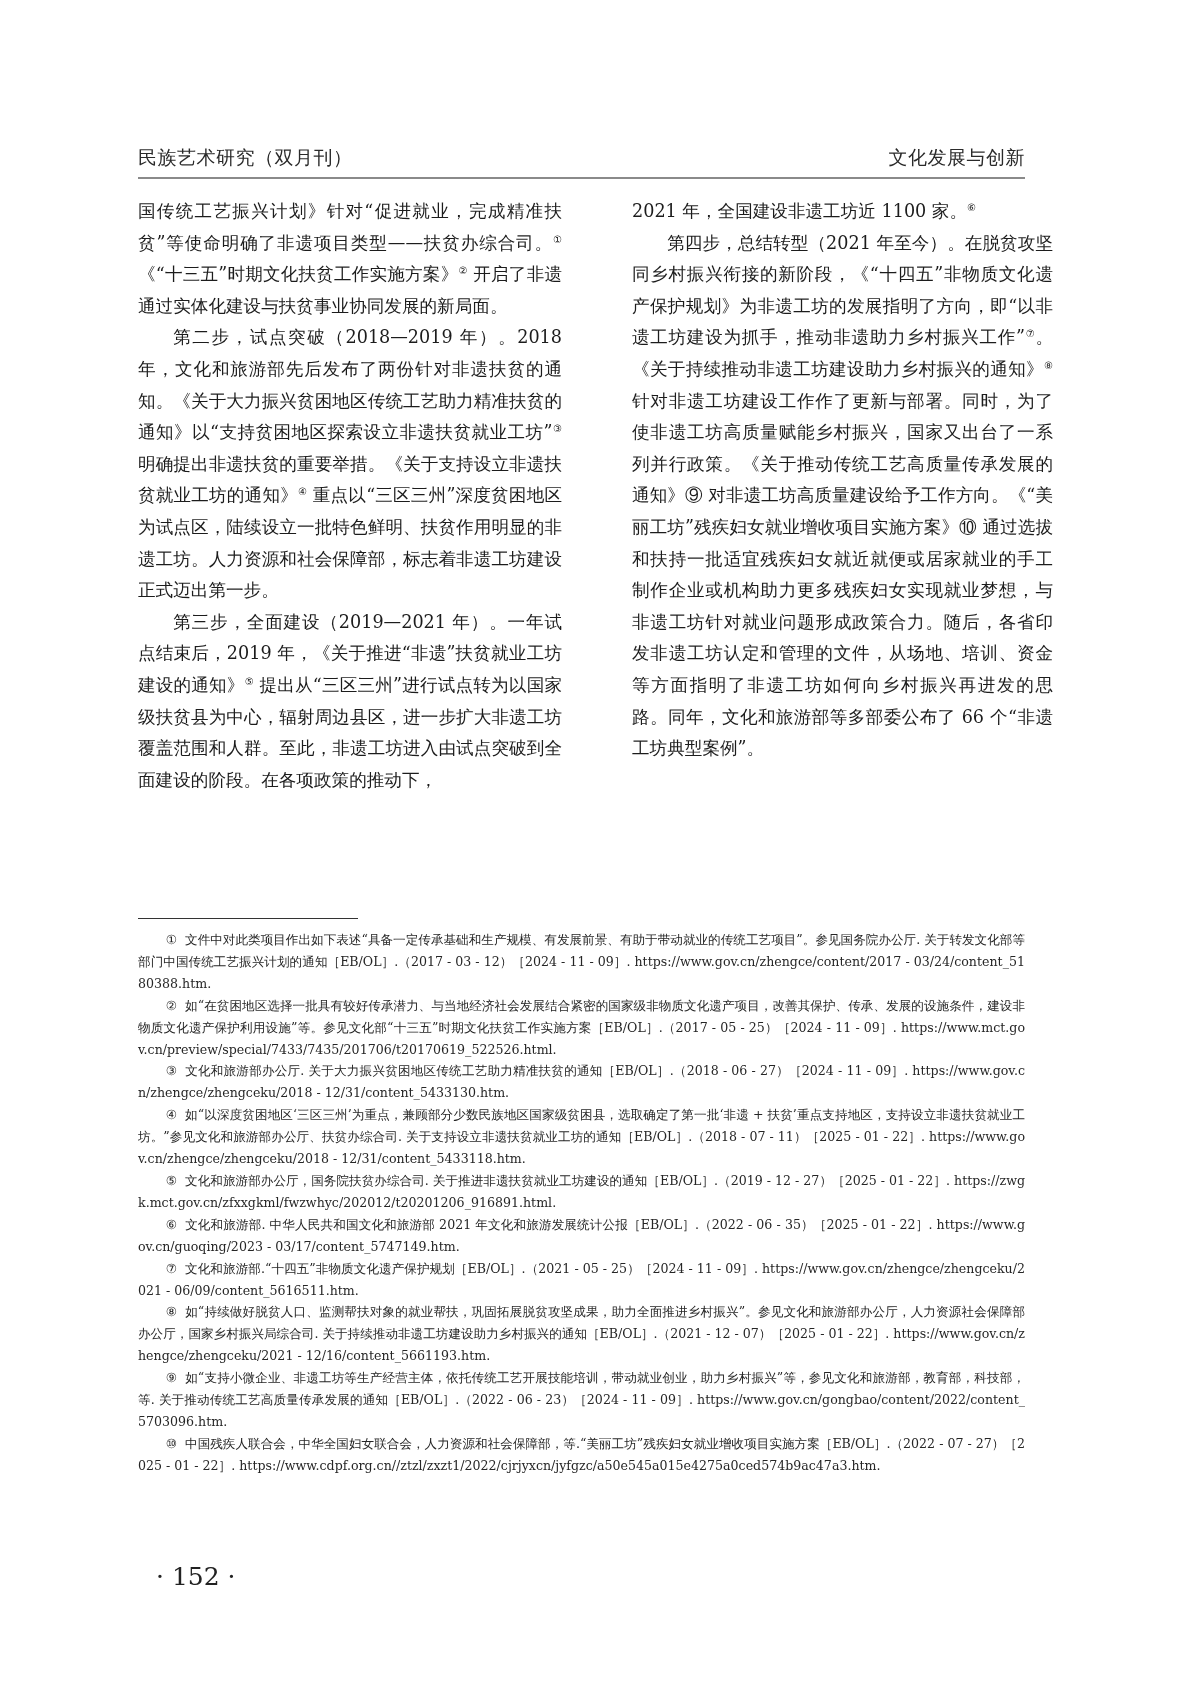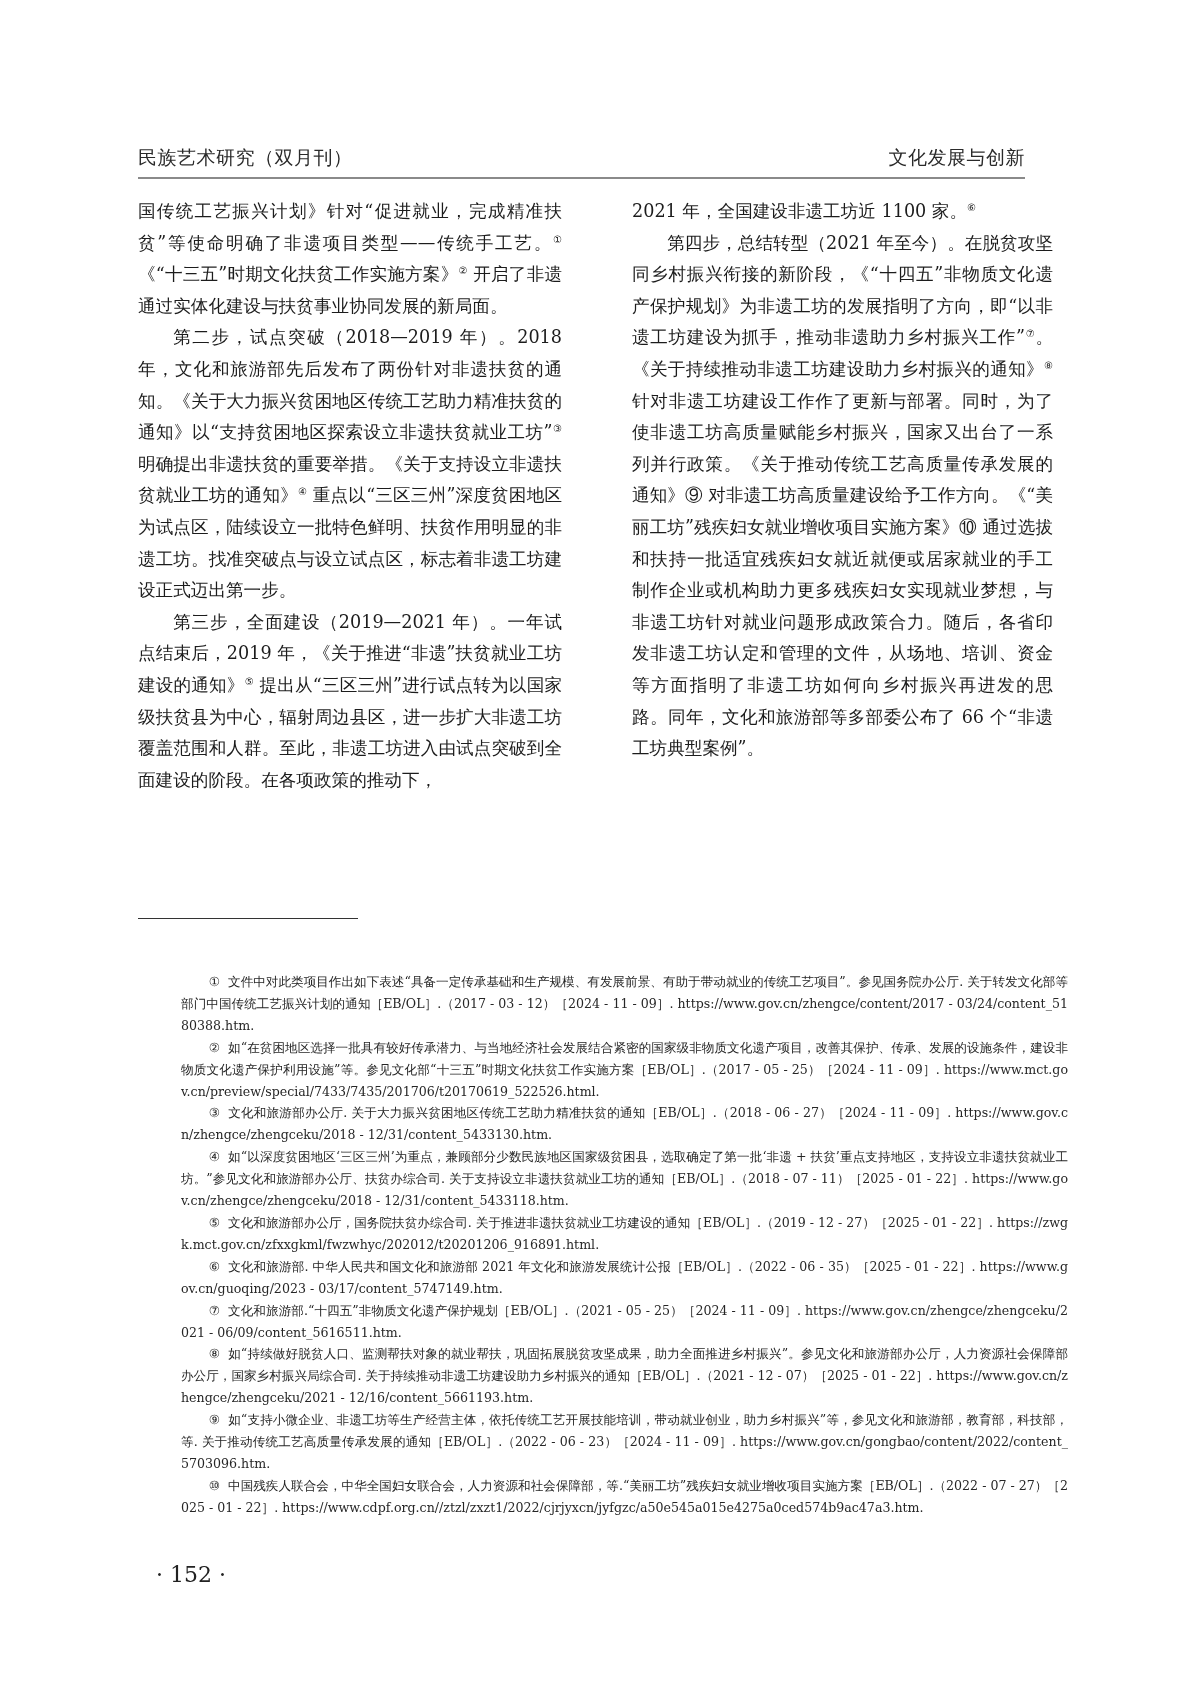--- a/index.html
+++ b/index.html
@@ -10,38 +10,38 @@
                   border-bottom:2px solid #8a8a8a; }
   .running-head .left { position:absolute; left:0; top:2px; font-size:19px; letter-spacing:0.5px; color:#2a2a2a; }
   .running-head .right { position:absolute; right:0; top:2px; font-size:19px; letter-spacing:0.5px; color:#2a2a2a;margin-left:25px; }
   .col { position:absolute; top:196px; font-size:17.6px; line-height:31.6px; text-align:justify; color:#1c1c1c; }
   .col.left { left:138px; width:424px; }
   .col.right { left:632px; width:421px; }
   .col p { margin:0; text-indent:2em; text-align:justify; text-align-last:auto; }
   .col p.cont { text-indent:0; }
   sup { font-size:10px; line-height:0; vertical-align:6px; }
   .fn-rule { position:absolute; left:138px; top:918px; width:220px; height:0; border-top:1.4px solid #333; }
-  .footnotes { position:absolute; left:138px; top:971px; width:887px; font-size:12.6px; line-height:21.9px; color:#262626;margin-left:43px; }
+  .footnotes { position:absolute; left:138px; top:929px; width:887px; font-size:12.6px; line-height:21.9px; color:#262626; }
   .footnotes p { margin:0; text-indent:2.2em; text-align:justify; word-break:break-all; }
   .fn-mark { margin-right:8px; }
-  .page-number { position:absolute; left:156px; top:1562px; font-size:22px; color:#222; }
+  .page-number { position:absolute; left:156px; top:1562px; font-size:25px; color:#222; }
 </style>
 </head>
 <body>
 
 <div class="page">
 
   <div class="running-head">
     <span class="left">民族艺术研究（双月刊）</span>
     <span class="right">文化发展与创新</span>
   </div>
 
   <div class="col left">
-    <p class="cont"><span>国传统工艺振兴计划》针对“促进就业，完成精准扶贫”等使命明确了非遗项目类型——传统手工艺。</span><sup>①</sup><span>《“十三五”时期文化扶贫工作实施方案》</span><sup>②</sup><span> 开启了非遗通过实体化建设与扶贫事业协同发展的新局面。</span></p>
-    <p><span>第二步，试点突破（2018—2019 年）。2018 年，文化和旅游部先后发布了两份针对非遗扶贫的通知。《关于大力振兴贫困地区传统工艺助力精准扶贫的通知》以“支持贫困地区探索设立非遗扶贫就业工坊”</span><sup>③</sup><span> 明确提出非遗扶贫的重要举措。《关于支持设立非遗扶贫就业工坊的通知》</span><sup>④</sup><span> 重点以“三区三州”深度贫困地区为试点区，陆续设立一批特色鲜明、扶贫作用明显的非遗工坊。找准突破点与设立试点区，标志着非遗工坊建设正式迈出第一步。</span></p>
+    <p class="cont"><span>国传统工艺振兴计划》针对“促进就业，完成精准扶贫”等使命明确了非遗项目类型——扶贫办综合司。</span><sup>①</sup><span>《“十三五”时期文化扶贫工作实施方案》</span><sup>②</sup><span> 开启了非遗通过实体化建设与扶贫事业协同发展的新局面。</span></p>
+    <p><span>第二步，试点突破（2018—2019 年）。2018 年，文化和旅游部先后发布了两份针对非遗扶贫的通知。《关于大力振兴贫困地区传统工艺助力精准扶贫的通知》以“支持贫困地区探索设立非遗扶贫就业工坊”</span><sup>③</sup><span> 明确提出非遗扶贫的重要举措。《关于支持设立非遗扶贫就业工坊的通知》</span><sup>④</sup><span> 重点以“三区三州”深度贫困地区为试点区，陆续设立一批特色鲜明、扶贫作用明显的非遗工坊。人力资源和社会保障部，标志着非遗工坊建设正式迈出第一步。</span></p>
     <p><span>第三步，全面建设（2019—2021 年）。一年试点结束后，2019 年，《关于推进“非遗”扶贫就业工坊建设的通知》</span><sup>⑤</sup><span> 提出从“三区三州”进行试点转为以国家级扶贫县为中心，辐射周边县区，进一步扩大非遗工坊覆盖范围和人群。至此，非遗工坊进入由试点突破到全面建设的阶段。在各项政策的推动下，</span></p>
   </div>
 
   <div class="col right">
     <p class="cont"><span>2021 年，全国建设非遗工坊近 1100 家。</span><sup>⑥</sup></p>
     <p><span>第四步，总结转型（2021 年至今）。在脱贫攻坚同乡村振兴衔接的新阶段，《“十四五”非物质文化遗产保护规划》为非遗工坊的发展指明了方向，即“以非遗工坊建设为抓手，推动非遗助力乡村振兴工作”</span><sup>⑦</sup><span>。《关于持续推动非遗工坊建设助力乡村振兴的通知》</span><sup>⑧</sup><span> 针对非遗工坊建设工作作了更新与部署。同时，为了使非遗工坊高质量赋能乡村振兴，国家又出台了一系列并行政策。《关于推动传统工艺高质量传承发展的通知》⑨ 对非遗工坊高质量建设给予工作方向。《“美丽工坊”残疾妇女就业增收项目实施方案》⑩ 通过选拔和扶持一批适宜残疾妇女就近就便或居家就业的手工制作企业或机构助力更多残疾妇女实现就业梦想，与非遗工坊针对就业问题形成政策合力。随后，各省印发非遗工坊认定和管理的文件，从场地、培训、资金等方面指明了非遗工坊如何向乡村振兴再进发的思路。同年，文化和旅游部等多部委公布了 66 个“非遗工坊典型案例”。</span></p>
   </div>
 
   <div class="fn-rule"></div>
 

